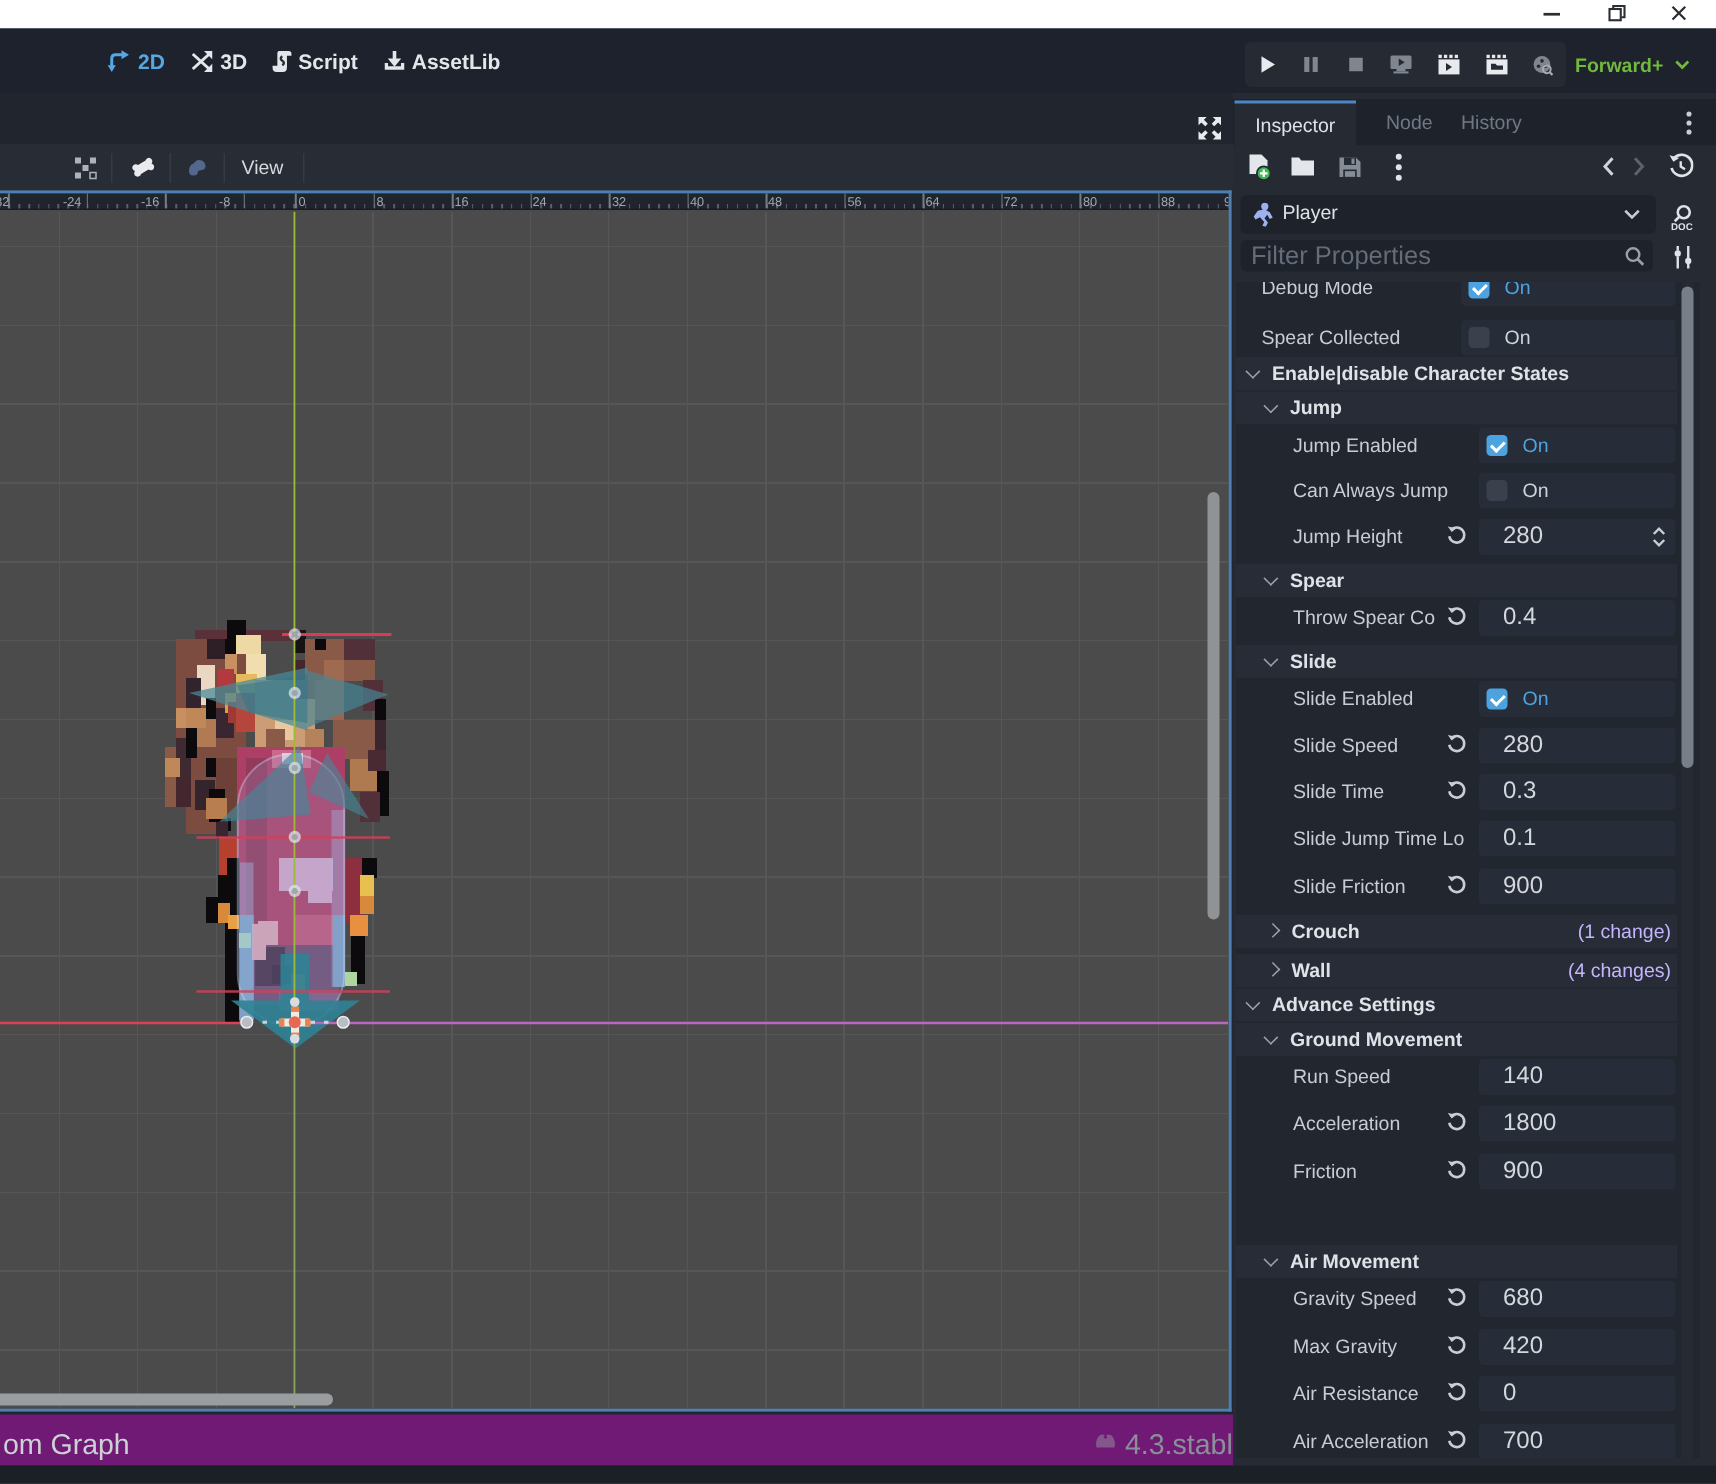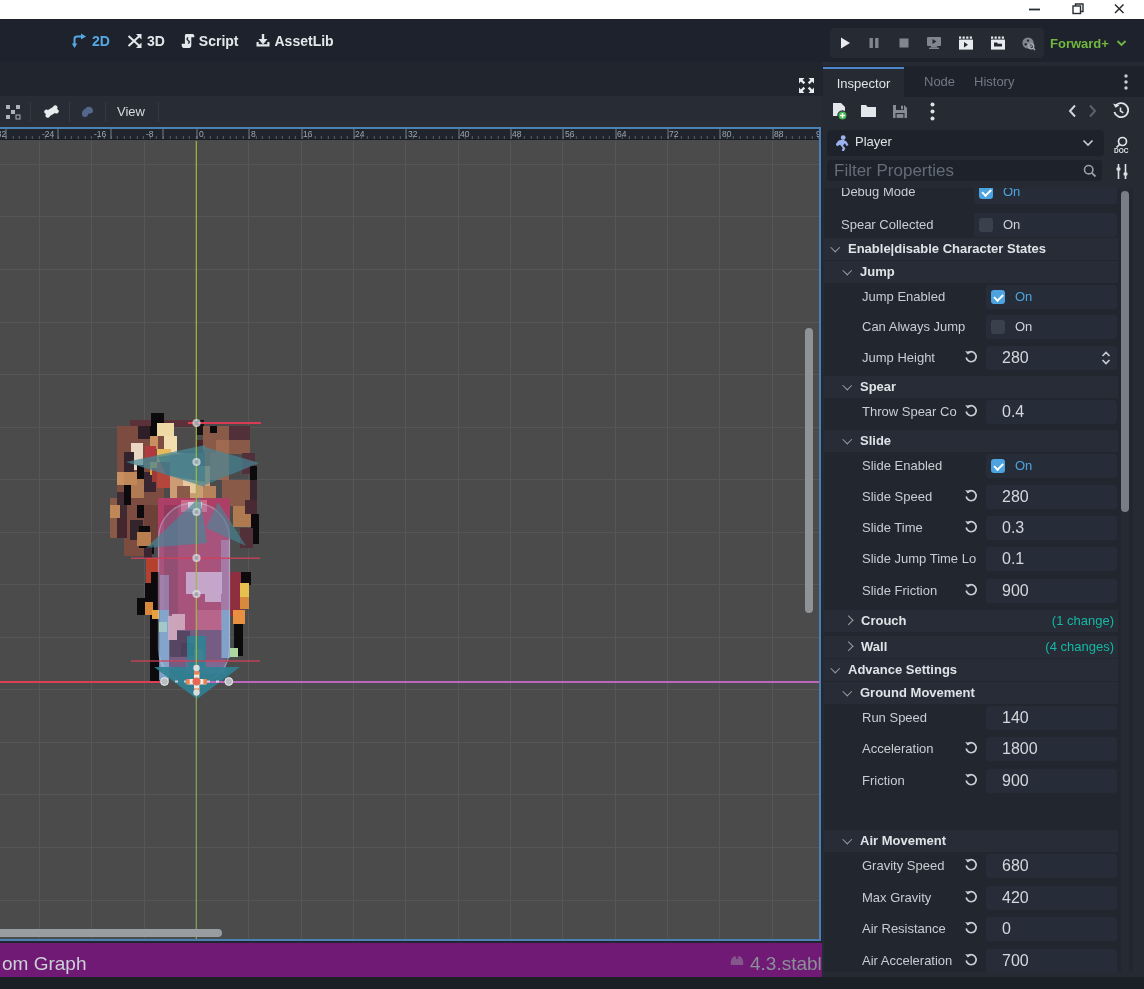--- a/index.html
+++ b/index.html
@@ -13,21 +13,21 @@
   #ws { left:64px; top:0; height:43px; display:flex; align-items:center; gap:2px; }
   .wsbtn { display:flex; align-items:center; gap:4px; padding:0 7px; height:30px;
            color:#e4e7ea; font-size:14px; font-weight:bold; }
   .wsbtn.active { color:#55a8e2; }
   
   #playpanel { left:830px; top:9px; width:214px; height:30px; background:#262b33; border-radius:4px;
                display:flex; align-items:center; justify-content:space-around; }
   #fwd { left:1050px; top:9px; height:30px; display:flex; align-items:center;
          color:#72b73e; font-weight:bold; font-size:13px; }
   
-  #toolbar { left:0; top:96px; width:822px; height:31px; background:#272c35; display:flex; align-items:center; }
+  #toolbar { left:0; top:96px; width:822px; height:31px; background:#272c35; display:flex; align-items:center;padding-left:44px; }
   .tsep { width:1px; height:20px; background:#353b46; margin:0 0; }
   #vp { left:0; top:127px; width:821px; height:814px; background:#4b4b4b;
         border-top:2px solid #4c80b4; border-right:2px solid #4c80b4; border-bottom:2px solid #4c80b4; }
   #ruler { position:absolute; left:0; top:0; width:819px; height:11px; background:#20252d;
            border-bottom:1px solid #181c22; overflow:hidden;
            background-image:
              repeating-linear-gradient(90deg,#767d87 0 1px,transparent 1px 52.333px),
              repeating-linear-gradient(90deg,#59606a 0 1px,transparent 1px 6.5417px);
            background-position:196.5px 0, 196.8px 7px;
            background-size:auto auto, auto 4px;
@@ -60,21 +60,21 @@
             white-space:nowrap; }
   .pval { position:absolute; left:162px; top:3px; width:131px; height:24px; background:#272d38; border-radius:3px; }
   .pnum { position:absolute; left:178px; top:0; height:30px; line-height:30px; font-size:16px; color:#d4d8dd; }
   .sect { position:absolute; left:0; width:294px; height:22px; background:#272c36;
           font-size:13px; font-weight:bold; color:#dfe3e8; line-height:22px; }
   .chev { position:absolute; top:6px; width:8px; height:8px; }
   .chev.down::after { content:""; position:absolute; left:0; top:0; width:5.5px; height:5.5px;
        border-right:1.6px solid #9aa1aa; border-bottom:1.6px solid #9aa1aa; transform:rotate(45deg); }
   .chev.right::after { content:""; position:absolute; left:0; top:1px; width:5.5px; height:5.5px;
        border-right:1.6px solid #9aa1aa; border-bottom:1.6px solid #9aa1aa; transform:rotate(-45deg); }
-  .chgs { position:absolute; right:4px; top:0; font-size:13px; font-weight:normal; color:#14b8a6; line-height:22px; }
+  .chgs { position:absolute; right:4px; top:0; font-size:13px; font-weight:normal; color:#c4b5fd; line-height:22px; }
   .cb { position:absolute; left:167px; top:8px; width:14px; height:14px; border-radius:3px; }
   .cb.on { background:#4da3e0; }
   .cb.on::after { content:""; position:absolute; left:3px; top:3.5px; width:6.5px; height:3.5px;
                   border-left:2.2px solid #fff; border-bottom:2.2px solid #fff; transform:rotate(-45deg); }
   .cb.off { background:#3a414c; }
   .cbtext { position:absolute; left:191px; top:0; height:30px; line-height:30px; font-size:13px; }
   .on-t { color:#4da3e0; }
   .off-t { color:#ced3d9; }
   .revert { position:absolute; left:140px; top:7px; }
   #dscroll { position:absolute; left:299px; top:126px; width:8px; height:784px; background:#262b33; }

